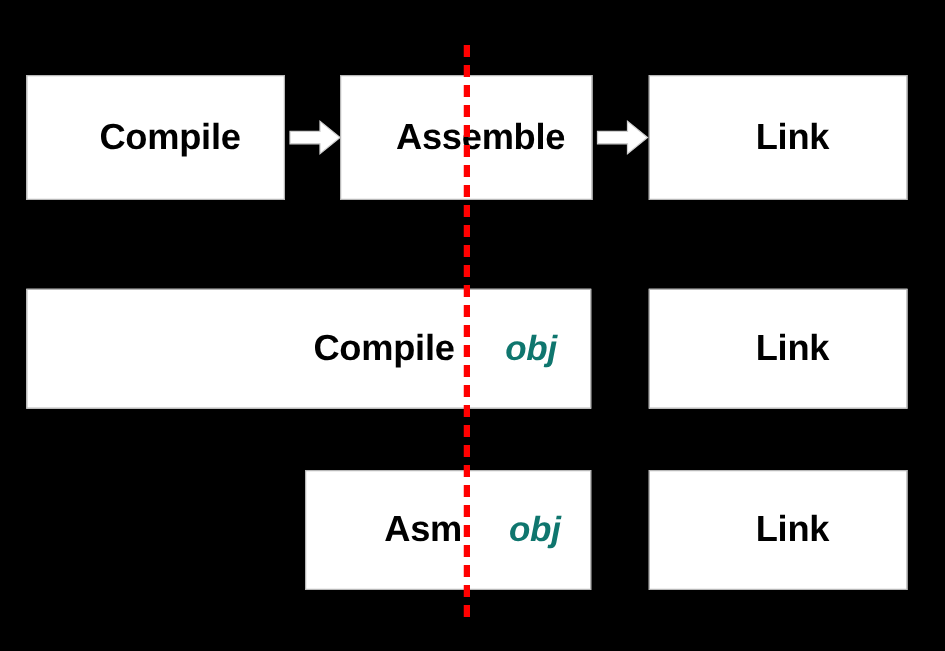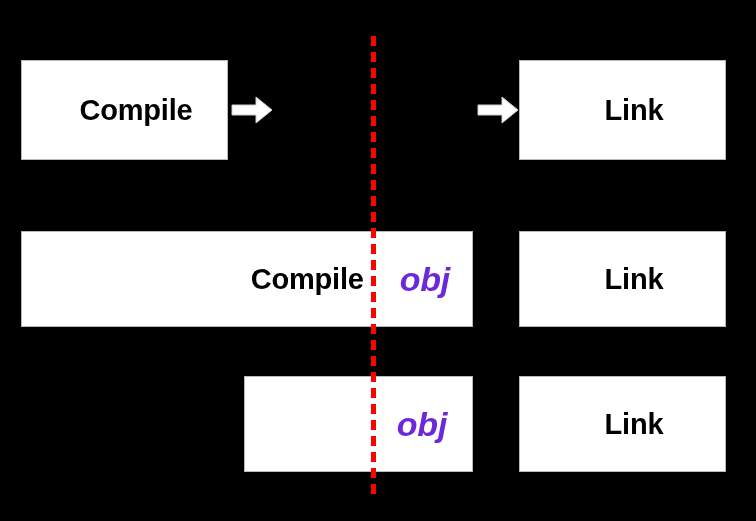--- a/index.html
+++ b/index.html
@@ -58,24 +58,24 @@
     display: inline-block;
     text-align: right;
   }
   #box-compile-2 .stage-label { width: 352px; padding-right: 14px; box-sizing: border-box; }
   #box-asm       .stage-label { width: 129px; padding-right: 14px; box-sizing: border-box; }
 
   .obj-tag {
     display: inline-block;
     width: 100px;
     text-align: center;
-    color: #6d28d9;
+    color: #0f766e;
     font-style: italic;
     font-weight: bold;
-    font-size: 34px;
+    font-size: 28px;
   }
 
   
   .arrow {
     position: absolute;
     width: 44px;
     height: 32px;
   }
   #arrow-1 { left: 230px; top: 94px; }
   #arrow-2 { left: 476px; top: 94px; }
@@ -106,20 +106,23 @@
   <div class="box center" id="box-compile-1">
     <span>Compile</span>
   </div>
 
   <div class="arrow" id="arrow-1">
     <svg viewBox="0 0 44 32" width="44" height="32" aria-hidden="true">
       <polygon points="2,11 26,11 26,3 42,16 26,29 26,21 2,21" fill="#ffffff" stroke="#cfcfcf" stroke-width="1"></polygon>
     </svg>
   </div>
 
+  <div class="box center" id="box-assemble">
+    <span>Assemble</span>
+  </div>
 
   <div class="arrow" id="arrow-2">
     <svg viewBox="0 0 44 32" width="44" height="32" aria-hidden="true">
       <polygon points="2,11 26,11 26,3 42,16 26,29 26,21 2,21" fill="#ffffff" stroke="#cfcfcf" stroke-width="1"></polygon>
     </svg>
   </div>
 
   <div class="box center" id="box-link-1">
     <span>Link</span>
   </div>
@@ -127,20 +130,21 @@
   <div class="box split" id="box-compile-2">
     <span class="stage-label">Compile</span>
     <span class="obj-tag">obj</span>
   </div>
 
   <div class="box center" id="box-link-2">
     <span>Link</span>
   </div>
 
   <div class="box split" id="box-asm">
+    <span class="stage-label">Asm</span>
     <span class="obj-tag">obj</span>
   </div>
 
   <div class="box center" id="box-link-3">
     <span>Link</span>
   </div>
 
   <div id="divider"></div>
 
 </div>

